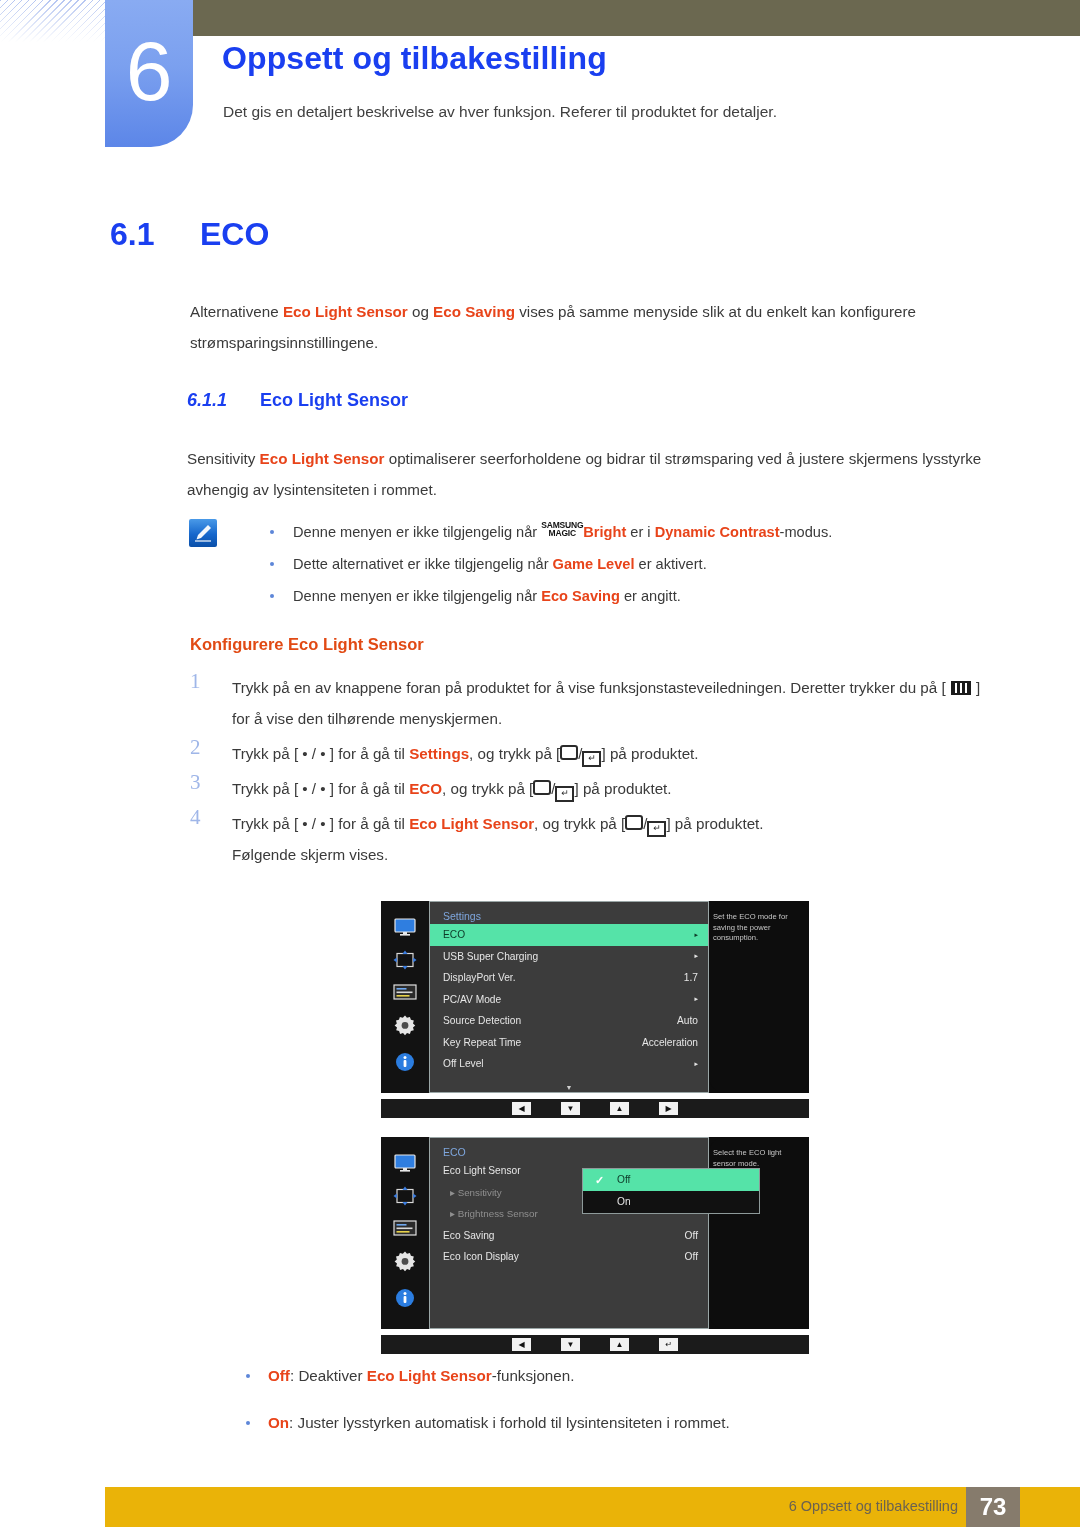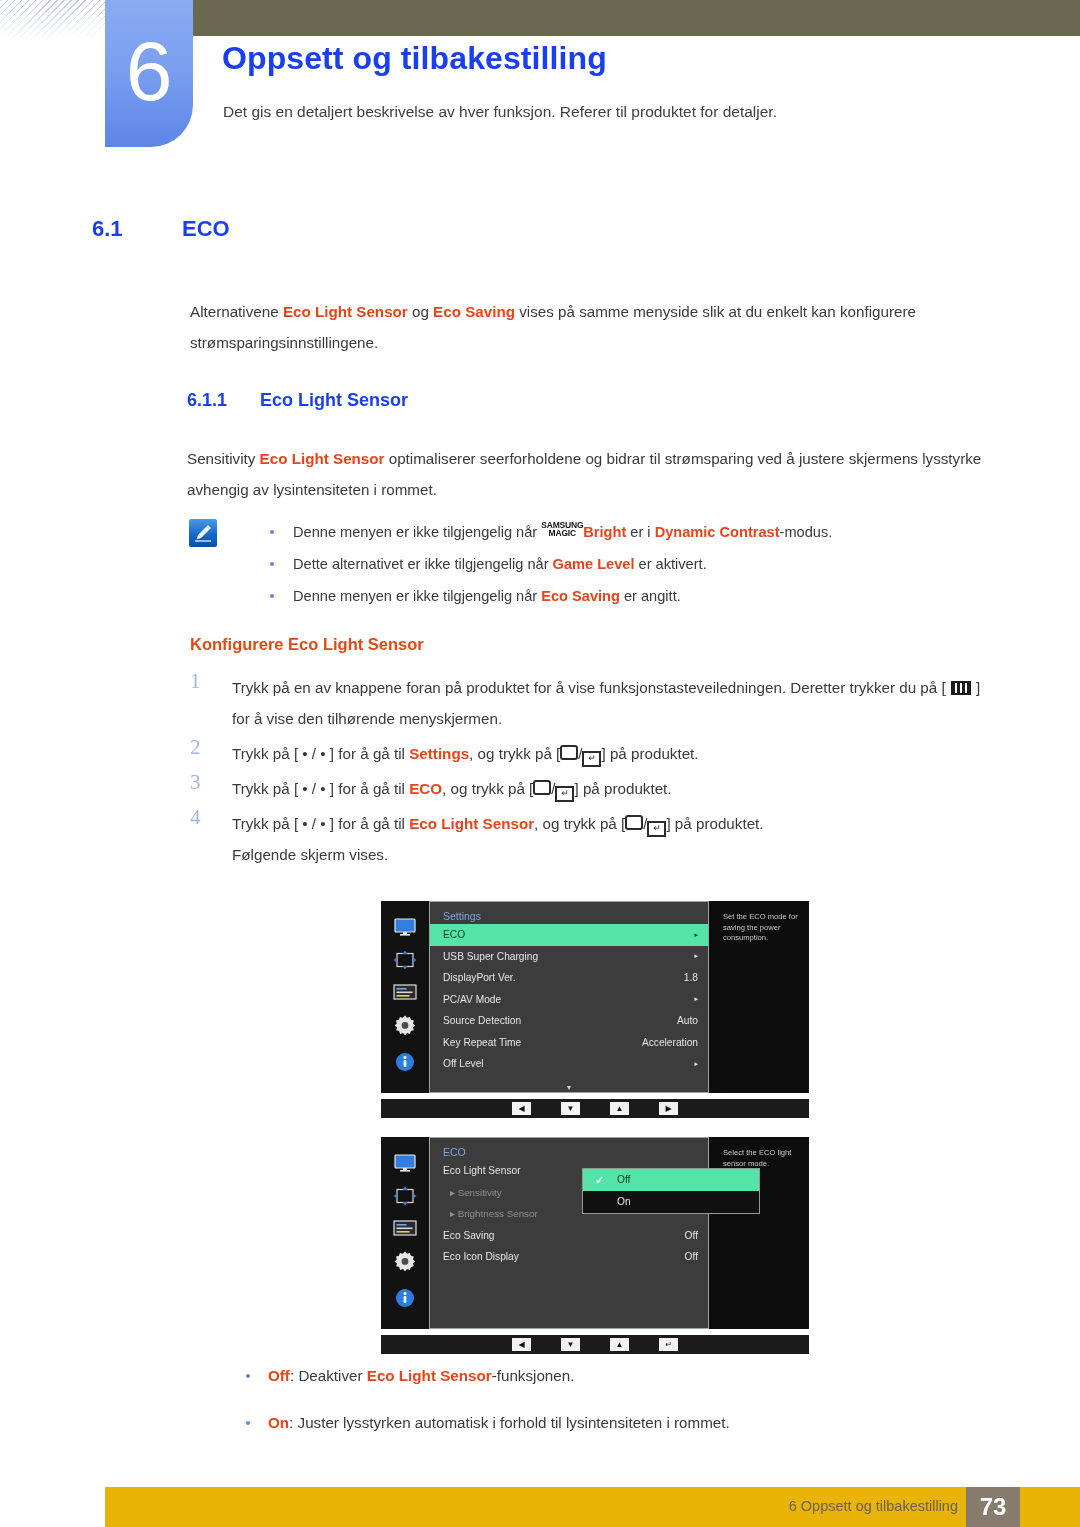--- a/index.html
+++ b/index.html
@@ -45,29 +45,29 @@
     font-size:32px;font-weight:bold;color:#1a3ff0;
     letter-spacing:.1px;
   }
   .chap-sub{
     position:absolute;left:223px;top:103px;
     font-size:15.5px;color:#404040;
   }
 
   
   .h1{
-    position:absolute;left:92px;top:216px;
-    font-size:22px;font-weight:bold;color:#1a3ff0;
+    position:absolute;left:110px;top:216px;
+    font-size:32px;font-weight:bold;color:#1a3ff0;
   }
   .h1 .num{display:inline-block;width:90px;}
   .h2{
     position:absolute;left:187px;top:390px;
     font-size:18px;font-weight:bold;color:#1a3ff0;
   }
-  .h2 .num{display:inline-block;width:73px;}
+  .h2 .num{display:inline-block;width:73px;font-style:italic;}
   .h3{
     position:absolute;left:190px;top:635px;
     font-size:16.5px;font-weight:bold;color:#e14a14;
   }
 
   
   .para{
     position:absolute;
     font-size:15.2px;color:#3a3a3a;line-height:31px;
   }
@@ -138,21 +138,21 @@
     width:48px;background:#121212;
     display:flex;flex-direction:column;align-items:center;
     justify-content:space-around;padding:12px 0;box-sizing:border-box;
   }
   .osd-body{
     flex:1;background:#3c3c3c;border:1px solid #9aa6a6;
     box-sizing:border-box;position:relative;
   }
   .osd-help{
     width:100px;background:#0d0d0d;color:#c8c8c8;
-    font-size:7.6px;line-height:10.5px;padding:11px 6px 0 14px;box-sizing:border-box;border-radius:16px;
+    font-size:7.6px;line-height:10.5px;padding:11px 6px 0 4px;box-sizing:border-box;border-radius:16px;
   }
   .osd-title{
     color:#7ea6dd;font-size:10.5px;padding:8px 0 2px 13px;
   }
   .row{
     height:21.5px;display:flex;align-items:center;
     padding:0 10px 0 13px;color:#e6e6e6;font-size:10.2px;
   }
   .row .lbl{flex:1;}
   .row .val{color:#e6e6e6;}
@@ -325,21 +325,21 @@
       <div class="row sel">
         <span class="lbl">ECO</span>
         <span class="val caret">▸</span>
       </div>
       <div class="row">
         <span class="lbl">USB Super Charging</span>
         <span class="val caret">▸</span>
       </div>
       <div class="row">
         <span class="lbl">DisplayPort Ver.</span>
-        <span class="val">1.8</span>
+        <span class="val">1.7</span>
       </div>
       <div class="row">
         <span class="lbl">PC/AV Mode</span>
         <span class="val caret">▸</span>
       </div>
       <div class="row">
         <span class="lbl">Source Detection</span>
         <span class="val">Auto</span>
       </div>
       <div class="row">

